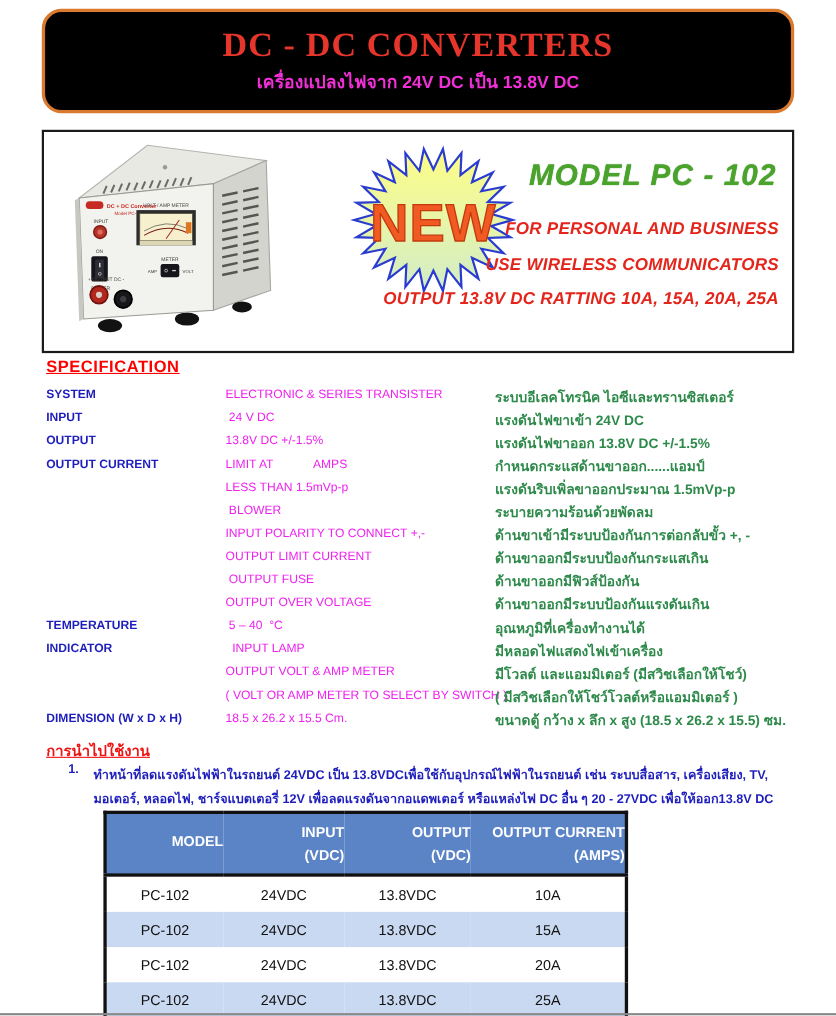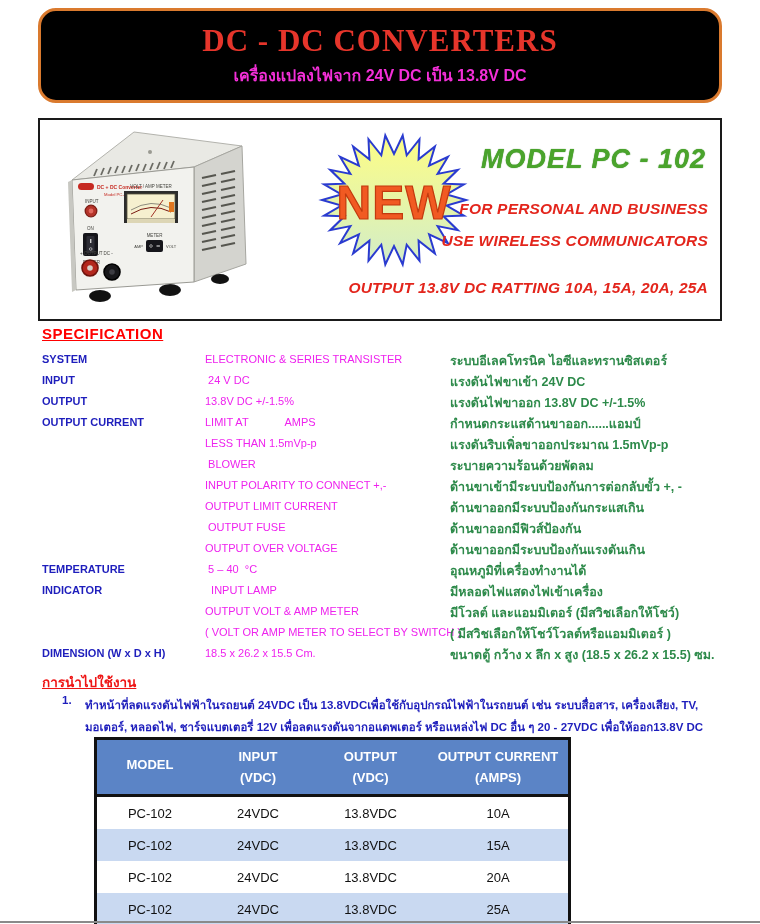--- a/index.html
+++ b/index.html
@@ -15,21 +15,21 @@
 
   
   .product-box{position:absolute;left:38px;top:118px;width:684px;height:203px;box-sizing:border-box;
                background:#fff;border:2px solid #1a1a1a;}
   .device-wrap{position:absolute;left:10px;top:2px;width:252px;height:196px;}
   .badge-wrap{position:absolute;left:278px;top:10px;width:152px;height:146px;}
   .model-name{position:absolute;right:14px;top:24px;font-size:27px;font-style:italic;font-weight:bold;
               color:#4aa42c;text-shadow:0 0 1px #2d7d18;letter-spacing:1px;}
   .red-line{position:absolute;right:12px;font-size:15.5px;font-style:italic;font-weight:bold;
             color:#e3251c;letter-spacing:.2px;}
-  .red-1{top:80px;}.red-2{top:112px;}.red-3{top:143px;margin-top:16px;}
+  .red-1{top:80px;}.red-2{top:112px;}.red-3{top:143px;}
 
   
   .spec-heading{position:absolute;left:42px;top:325px;font-size:15px;font-weight:bold;color:#ff0000;
                 text-decoration:underline;letter-spacing:.5px;}
   .spec-rows{position:absolute;left:0;top:350px;width:760px;}
   .spec-row{position:relative;height:21px;padding-left:37px;}
   .spec-label{position:absolute;left:42px;top:3px;font-size:11px;font-weight:bold;color:#1e1ebc;white-space:pre;}
   .spec-val{position:absolute;left:205px;top:3px;font-size:11px;font-weight:normal;color:#ee22ee;white-space:pre;}
   .spec-th{position:absolute;left:450px;top:1px;font-size:12.5px;font-weight:bold;color:#2d8a4a;white-space:pre;}
 
@@ -37,21 +37,21 @@
   .usage-heading{position:absolute;left:42px;top:671px;font-size:13.5px;font-weight:bold;color:#ee1515;
                  text-decoration:underline;}
   .usage-num{position:absolute;left:62px;top:694px;font-size:11.5px;font-weight:bold;color:#1e1ebc;}
   .usage-text{position:absolute;left:85px;top:694px;width:640px;font-size:11.5px;font-weight:bold;
               color:#1e1ebc;line-height:22px;}
 
   
   .model-table{position:absolute;left:94px;top:737px;width:471px;border-collapse:collapse;
                border:3px solid #111;table-layout:fixed;}
   .model-table th{background:#5b84c6;color:#fff;font-size:13px;font-weight:bold;height:54px;
-                  text-align:center;vertical-align:middle;border-bottom:3px solid #111;padding:0;}
+                  text-align:right;vertical-align:middle;border-bottom:3px solid #111;padding:0;}
   .model-table th .h2{margin-top:6px;}
   .model-table td{font-size:13px;color:#111;text-align:center;height:32px;padding:0;}
   .model-table tr.alt td{background:#c9d9f1;}
   .c0{width:106px;}.c1{width:110px;}.c2{width:115px;}.c3{width:140px;}
 
   .bottom-rule{position:absolute;left:0;top:921px;width:760px;height:2px;background:#8a8a8a;}
 </style>
 </head>
 <body>
 

